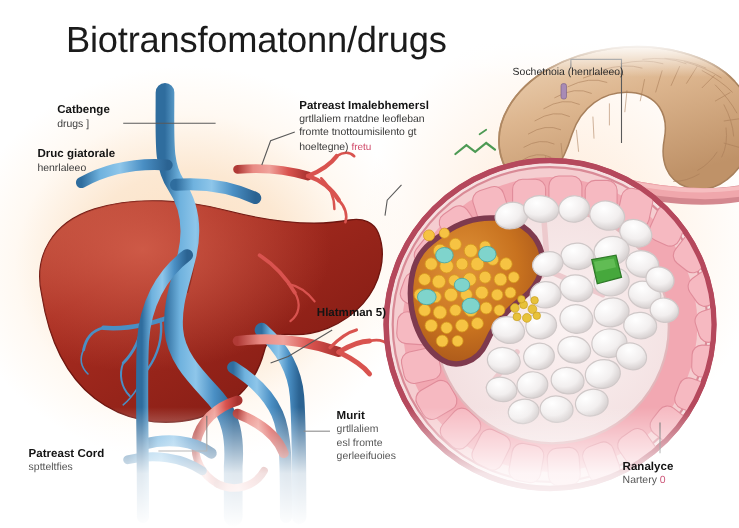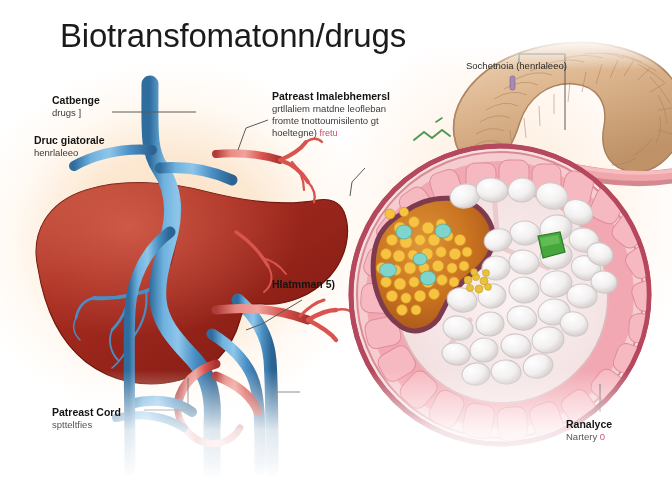--- a/index.html
+++ b/index.html
@@ -395,32 +395,38 @@
   <div class="label" style="left:272px;top:90px;width:140px;">
     <div class="hd">Patreast Imalebhemersl</div>
     <div class="sub">grtllaliem rnatdne leofleban</div>
     <div class="sub">fromte tnottoumisilento gt</div>
     <div class="sub">
       <span>hoeltegne)</span>
       <span class="tiny-red">fretu</span>
     </div>
   </div>
 
-  <div class="label" style="left:272px;top:278px;">
+  <div class="label" style="left:288px;top:278px;">
     <div class="hd">
       <span>Hlatmman</span>
       <span>5)</span>
     </div>
   </div>
 
-  <div class="label" style="left:26px;top:406px;margin-left:26px;">
+  <div class="label" style="left:26px;top:406px;">
     <div class="hd">Patreast Cord</div>
     <div class="sub dim">sptteltfies</div>
   </div>
 
+  <div class="label" style="left:306px;top:372px;">
+    <div class="hd">Murit</div>
+    <div class="sub dim">grtllaliem</div>
+    <div class="sub dim">esl fromte</div>
+    <div class="sub dim">gerleeifuoies</div>
+  </div>
 
   <div class="label" style="left:466px;top:60px;">
     <div class="sub" style="font-size:9.5px;color:#2b2b2b;">Sochetnoia (henrlaleeo)</div>
   </div>
 
   <div class="label" style="left:566px;top:418px;">
     <div class="hd">Ranalyce</div>
     <div class="sub dim">
       <span>Nartery</span>
       <span class="tiny-red2">0</span>

